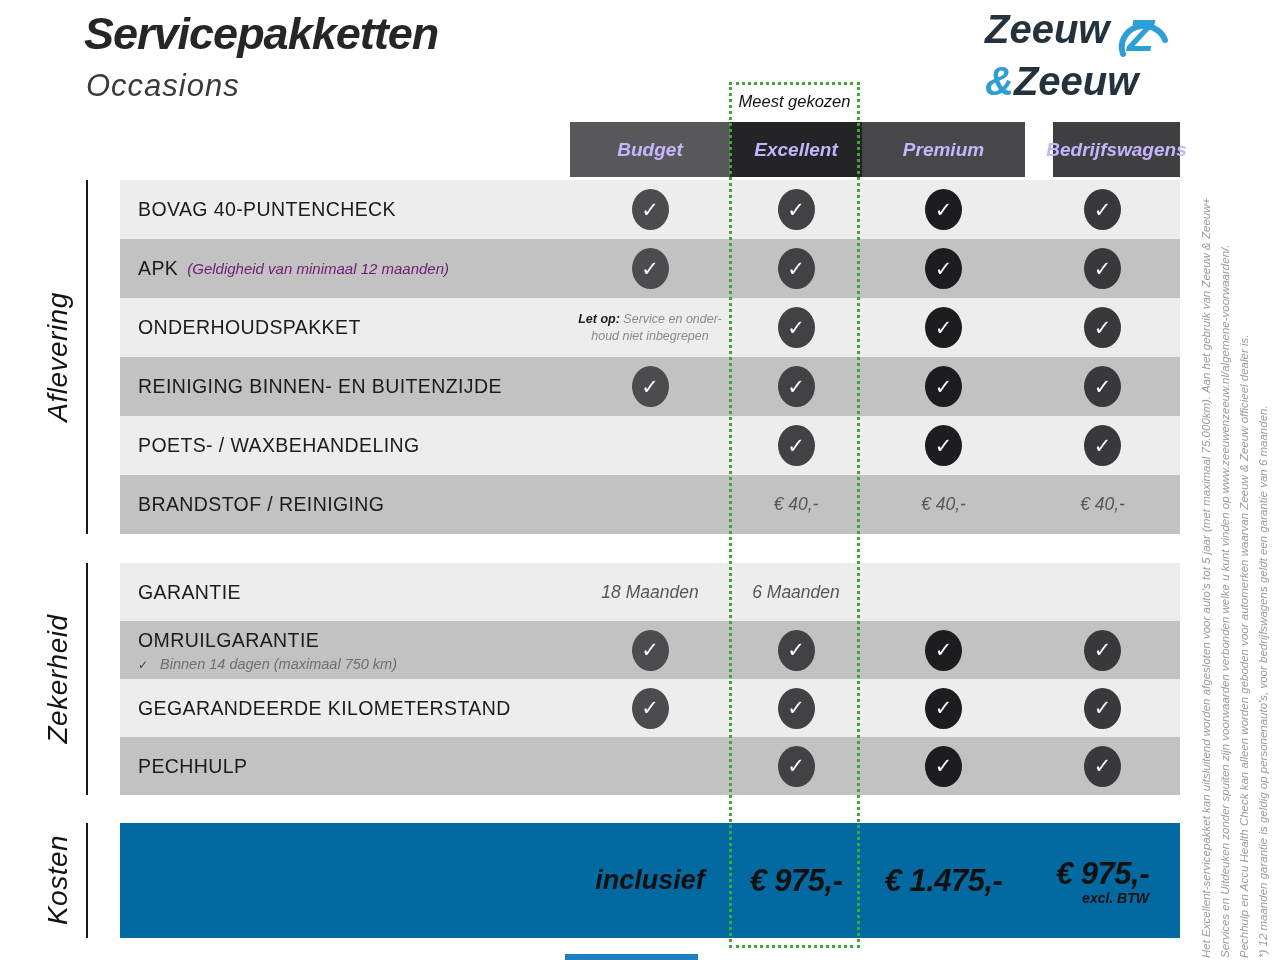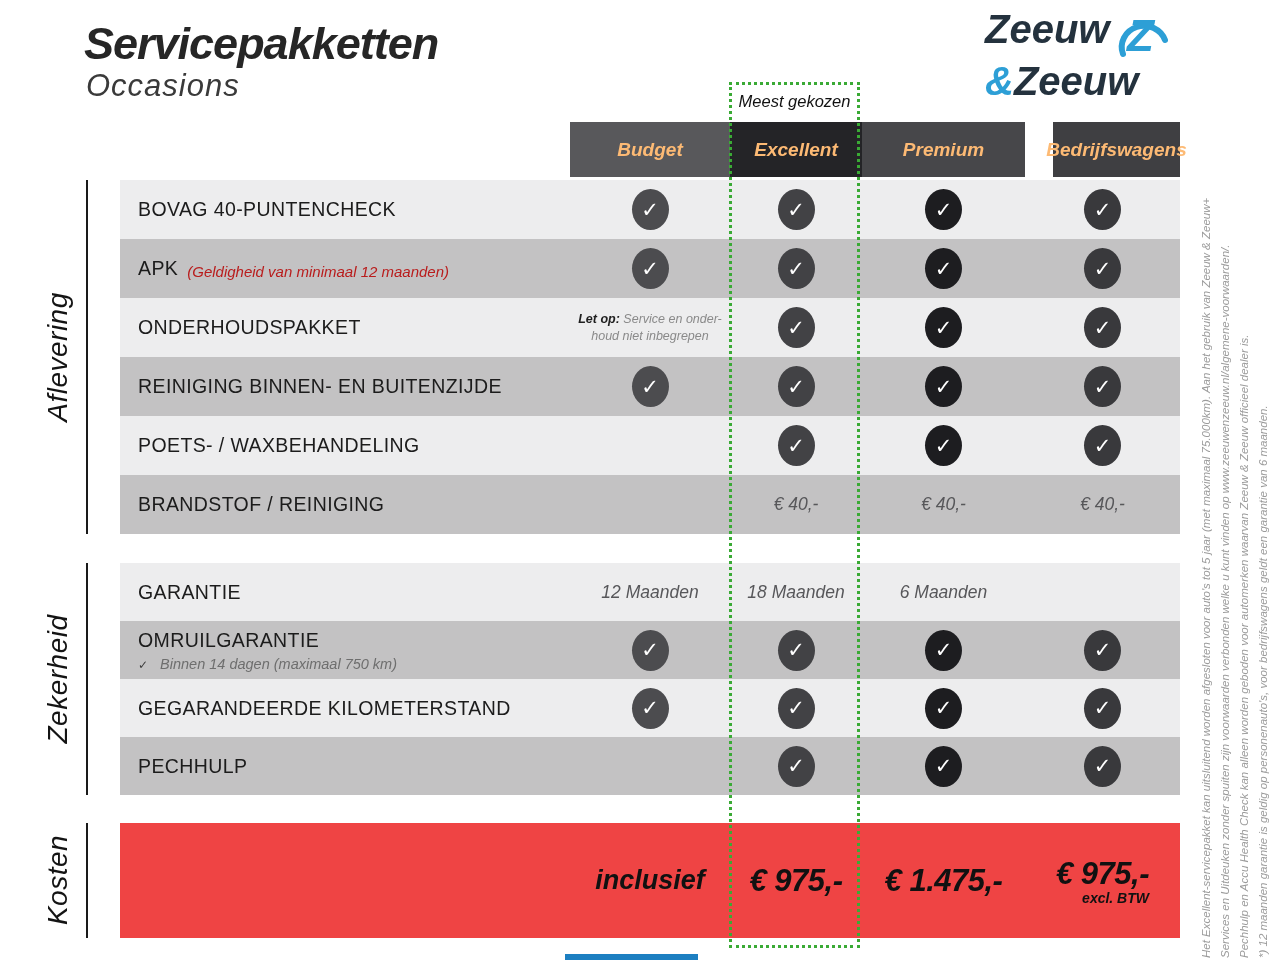--- a/index.html
+++ b/index.html
@@ -1,59 +1,59 @@
 <!DOCTYPE html>
 <html><head>
 <meta charset="utf-8">
 <style>
   * { margin:0; padding:0; box-sizing:border-box; }
   html,body { background:#ffffff; }
   body { font-family:"Liberation Sans", sans-serif; }
   #canvas { position:relative; width:1280px; height:960px; background:#ffffff; overflow:hidden; }
 
   
-  .page-title { position:absolute; left:84px; top:18px; font-size:45px; font-weight:bold; font-style:italic; color:#262626; letter-spacing:-1px; }
+  .page-title { position:absolute; left:84px; top:8px; font-size:45px; font-weight:bold; font-style:italic; color:#262626; letter-spacing:-1px; }
   .page-subtitle { position:absolute; left:86px; top:68px; font-size:31px; font-style:italic; color:#3a3a3a; letter-spacing:1px; }
 
   .logo { position:absolute; left:985px; top:8px; width:210px; line-height:42px; font-weight:bold; font-style:italic; font-size:40px; color:#24323e; }
   .logo .row1 { display:flex; align-items:flex-start; }
   .logo .amp { color:#2d9fd6; }
   .logo .zswoosh { display:inline-block; width:62px; height:52px; margin-left:2px; }
 
   
   .pkg-table { position:absolute; left:120px; top:122px; width:1060px; }
   .grid-row { display:grid; grid-template-columns:450px 160px 132px 163px 155px; }
   .header-row { height:55px; }
-  .hcell { display:flex; align-items:center; justify-content:center; color:#fdba74; font-size:19px; font-weight:bold; font-style:italic; }
+  .hcell { display:flex; align-items:center; justify-content:center; color:#c4b5fd; font-size:19px; font-weight:bold; font-style:italic; }
   .hspacer { background:transparent; }
 
   #rows { margin-top:3px; }
   .trow.afl { height:59px; }
   .trow.zek { height:58px; }
   .trow.light { background:#ededee; }
   .trow.dark { background:#c3c2c3; }
   .section-gap1 { height:29px; }
   .section-gap2 { height:28px; }
 
   .lcell { display:flex; flex-direction:column; justify-content:center; align-items:flex-start; padding-left:18px; }
-  .lline { display:flex; align-items:flex-end; }
+  .lline { display:flex; align-items:center; }
   .rlabel { font-size:19.5px; color:#1c1c1c; letter-spacing:0.4px; }
-  .rsuffix { font-size:15px; font-style:italic; color:#b91c1c; margin-left:9px; letter-spacing:0; }
+  .rsuffix { font-size:15px; font-style:italic; color:#701a75; margin-left:9px; letter-spacing:0; }
   .rsub { margin-top:4px; font-size:14.5px; font-style:italic; color:#6e6e6e; }
   .rsub-check { font-style:normal; font-size:12px; color:#3c3c3c; margin-right:12px; font-family:"DejaVu Sans", sans-serif; }
 
   .cell { display:flex; align-items:center; justify-content:center; }
   .cell.val { font-size:17.5px; font-style:italic; color:#57575a; }
   .check-icon { width:37px; height:41px; border-radius:50%; display:flex; align-items:center; justify-content:center;
                 color:#ffffff; font-size:21px; font-weight:bold; font-family:"DejaVu Sans", sans-serif; }
   .note { width:152px; margin-left:auto; margin-right:4px; font-size:12.5px; font-style:italic; color:#8a8a8a; text-align:center; line-height:1.3; }
   .note b { color:#1f1f1f; }
 
   
-  .kosten-row { height:115px; background:#ef4444; font-weight:bold; font-style:italic; color:#111111; }
+  .kosten-row { height:115px; background:#0369a1; font-weight:bold; font-style:italic; color:#111111; }
   .kcell { display:flex; align-items:center; justify-content:center; }
   .k-incl { font-size:27px; }
   .k-price { font-size:31px; letter-spacing:-0.5px; }
   .k-price-block { text-align:right; }
   .k-sub { font-size:14px; margin-top:-2px; }
 
   
   .rail-line { position:absolute; width:2px; background:#1a1a1a; left:86px; }
   .rail-line.afl { top:180px; height:354px; }
   .rail-line.zek { top:563px; height:232px; }
@@ -220,21 +220,20 @@
           <div class="cell val">€ 40,-</div>
           <div class="cell val">€ 40,-</div>
         </div>
         <div class="section-gap1"></div>
         <div class="grid-row trow zek light">
           <div class="lcell">
             <div class="lline">
               <span class="rlabel">GARANTIE</span>
             </div>
           </div>
-          <div class="cell val">12 Maanden</div>
           <div class="cell val">18 Maanden</div>
           <div class="cell val">6 Maanden</div>
         </div>
         <div class="grid-row trow zek dark">
           <div class="lcell">
             <div class="lline">
               <span class="rlabel">OMRUILGARANTIE</span>
             </div>
             <div class="rsub"><span class="rsub-check">✓</span>Binnen 14 dagen (maximaal 750 km)</div>
           </div>

